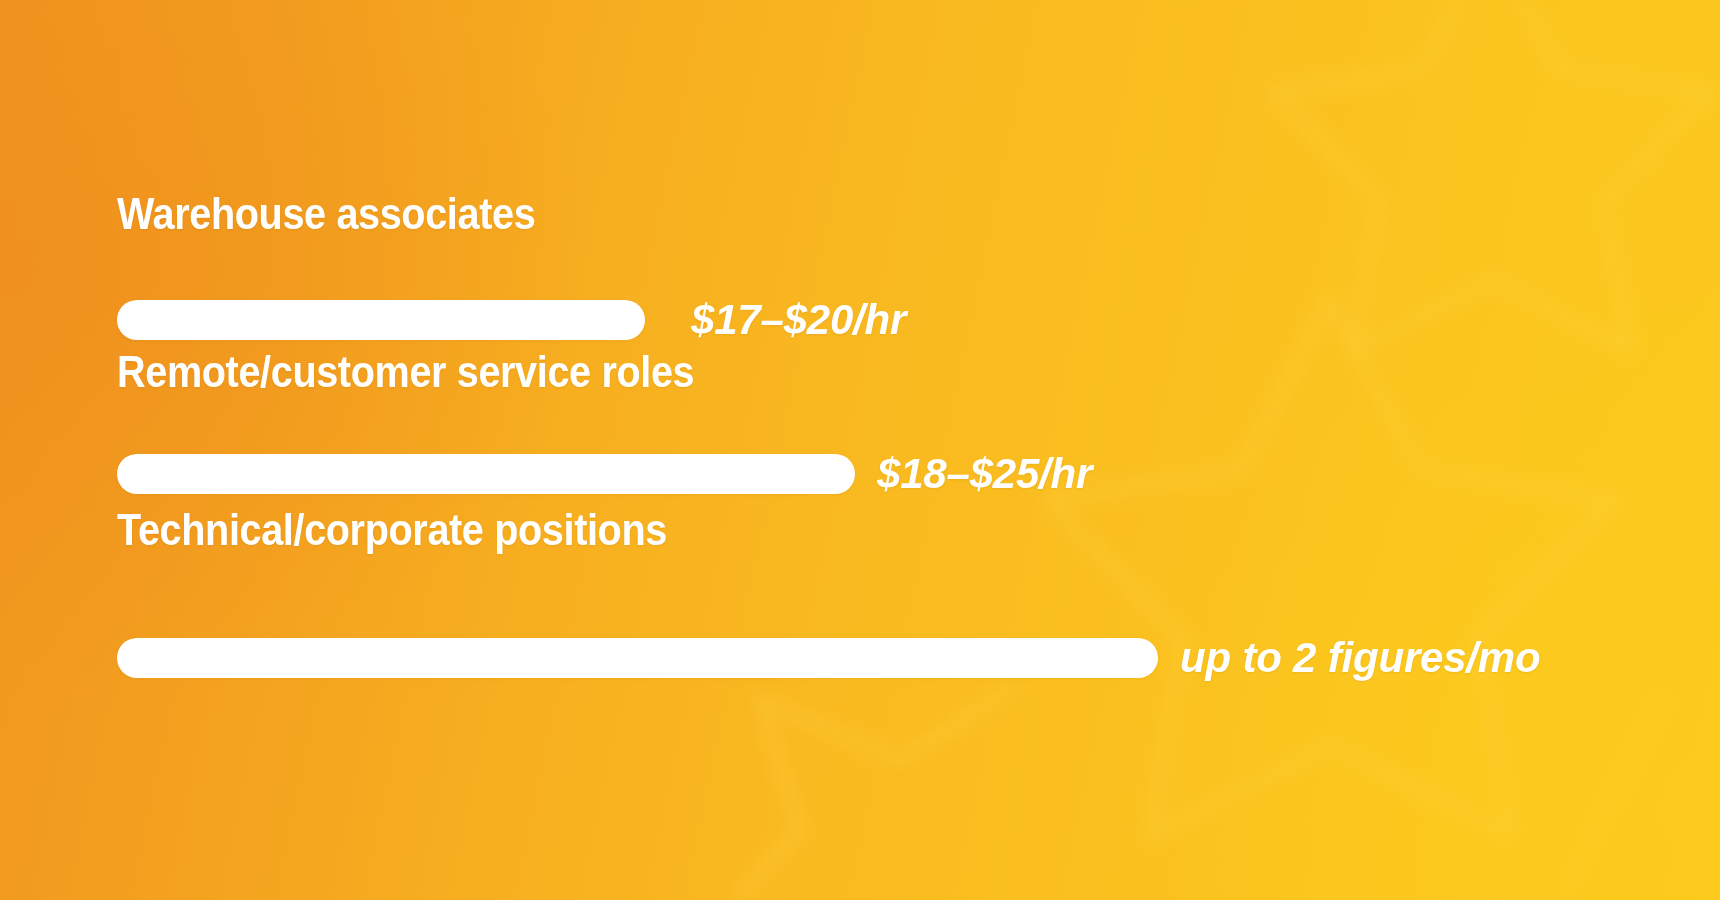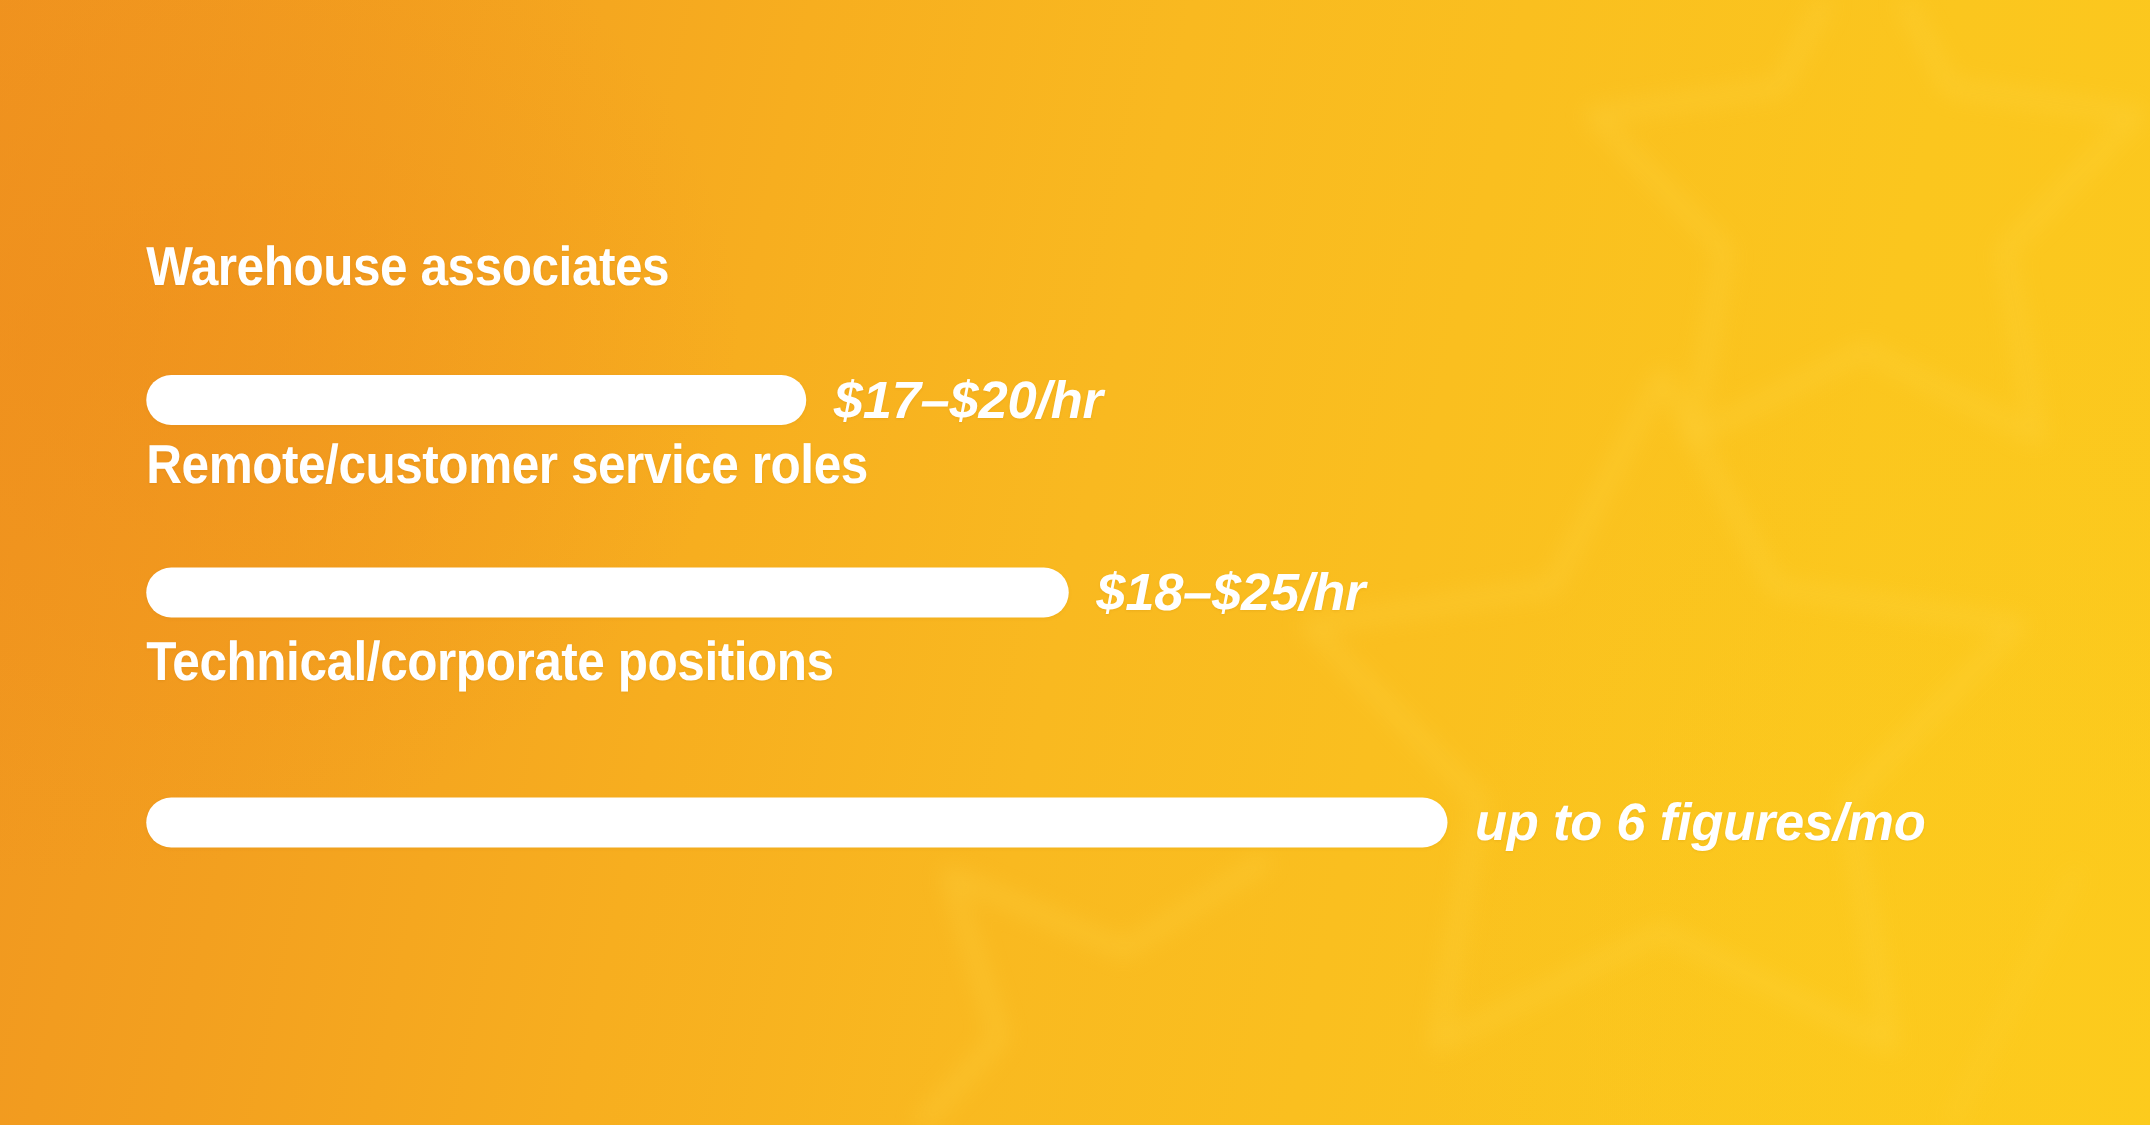--- a/index.html
+++ b/index.html
@@ -72,21 +72,21 @@
     font-style:italic;
     white-space:nowrap;
     line-height:40px;
     margin-left:22px;
     letter-spacing:-0.2px;
     text-shadow:0 1px 2px rgba(180,110,10,0.16);
   }
 
   
   #row-0 { top:192px; }
-  #row-0 .bar-wrap { top:108px; }
+  #row-0 .bar-wrap { top:108px;gap:24px; }
   #row-1 { top:350px; }
   #row-1 .bar-wrap { top:104px; }
   #row-2 { top:508px; }
   #row-2 .bar-wrap { top:130px; }
 </style>
 </head>
 <body>
 
 <div class="bg-root">
   <div class="bg-gradient"></div>
@@ -123,17 +123,17 @@
     <div class="bar-wrap">
       <div class="bar" style="width:738px;"></div>
       <div class="bar-value">$18–$25/hr</div>
     </div>
   </div>
 
   <div class="row" id="row-2">
     <div class="row-label">Technical/corporate positions</div>
     <div class="bar-wrap">
       <div class="bar" style="width:1041px;"></div>
-      <div class="bar-value">up to 6 figures/mo</div>
+      <div class="bar-value">up to 2 figures/mo</div>
     </div>
   </div>
 
 </div>
 
 </body></html>

